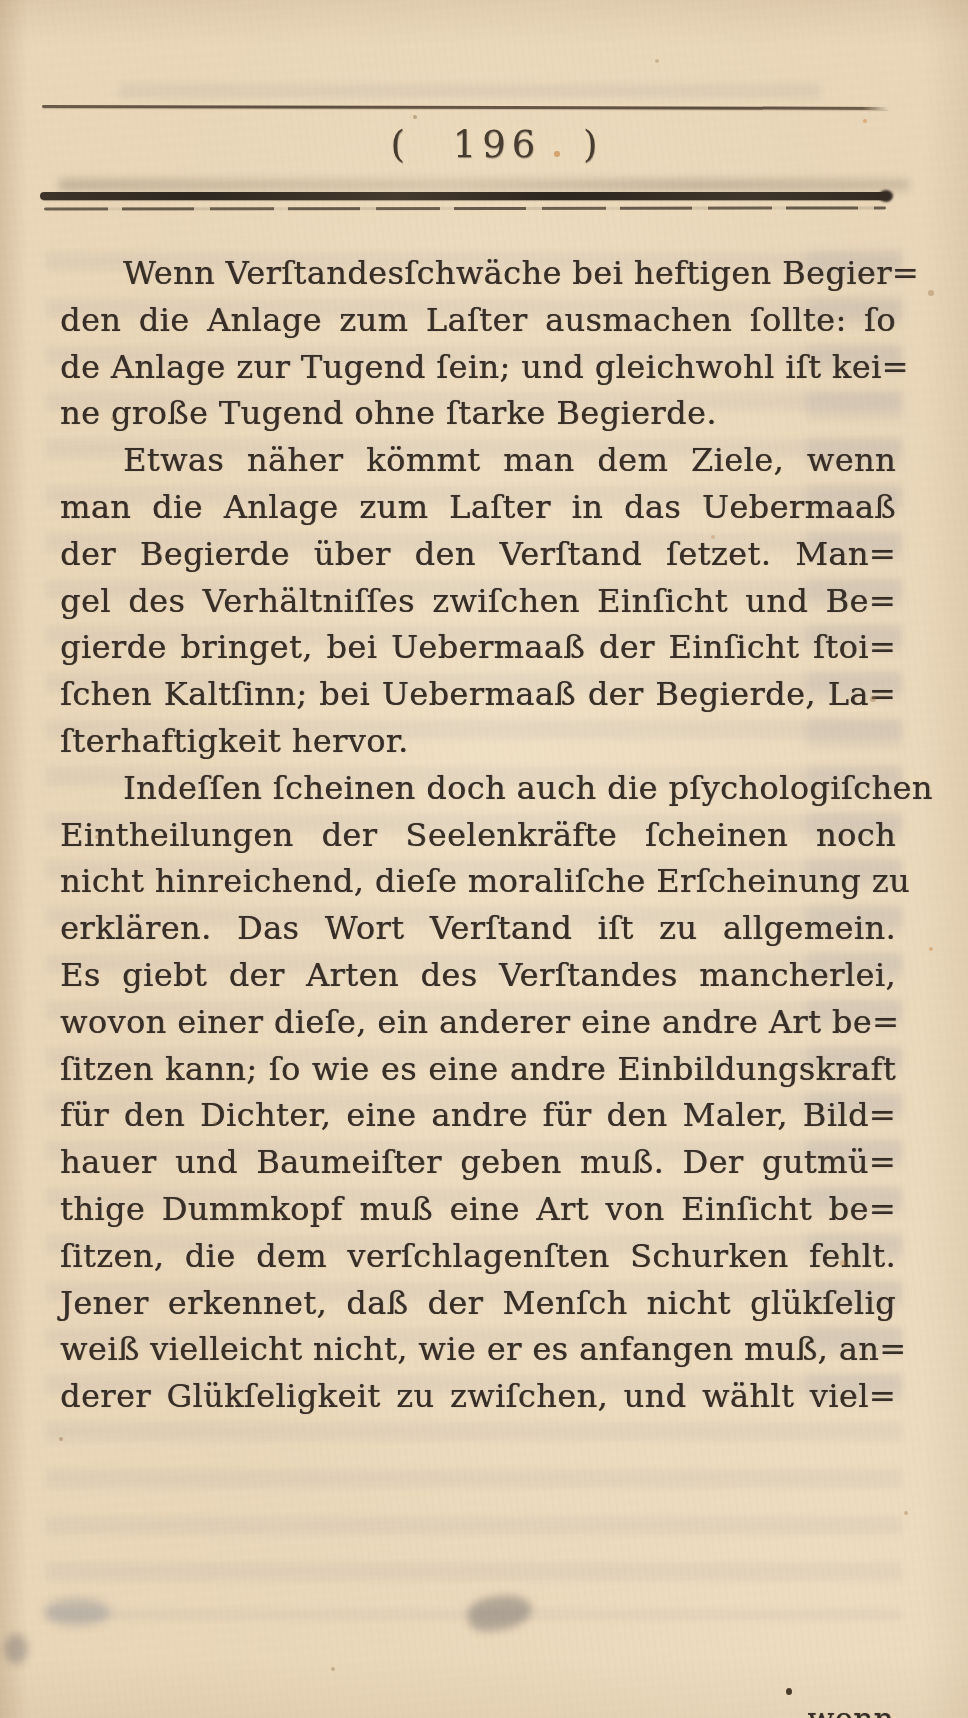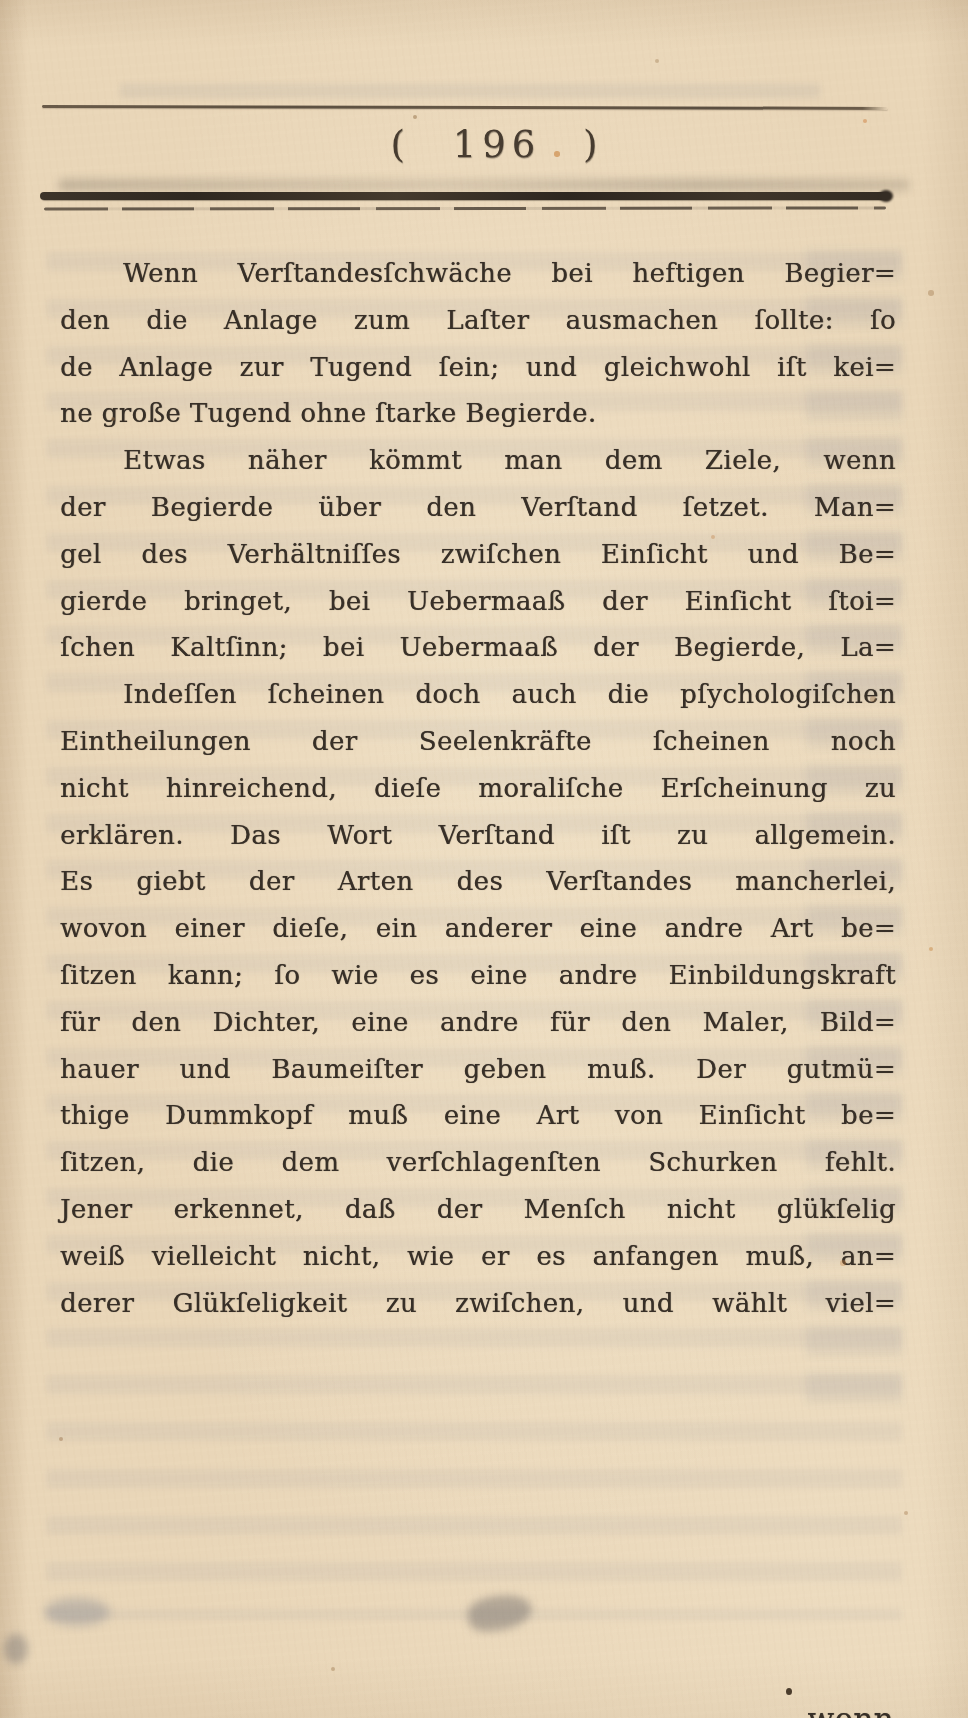--- a/index.html
+++ b/index.html
@@ -77,21 +77,21 @@
   .rule-thin-bottom{
     position:absolute;left:44px;top:207px;width:842px;height:3px;opacity:.8;
     background:repeating-linear-gradient(90deg,
       #4b4034 0 64px, rgba(75,64,52,.12) 64px 78px,
       #443a2f 78px 150px, rgba(75,64,52,.18) 150px 166px);
     border-radius:2px;transform:rotate(-.08deg);
   }
   
   .text-block{
     position:absolute;left:60px;top:250px;width:836px;
-    font-size:26px;line-height:46.8px;color:var(--ink,#372f27);
+    font-size:32px;line-height:46.8px;color:var(--ink,#372f27);
     letter-spacing:.4px;
     text-shadow:.4px .3px .7px rgba(55,47,39,.75);
   }
   .line{text-align:justify;text-align-last:justify;white-space:nowrap;}
   .line.first{padding-left:63px;}
   .line.plast{text-align-last:left;}
   .catchword{
     position:absolute;top:1696px;right:74px;
     font-size:31px;line-height:46.8px;color:var(--ink,#372f27);
     letter-spacing:.4px;text-shadow:.4px .3px .7px rgba(55,47,39,.8);
@@ -153,24 +153,26 @@
   <div class="header-smudge"></div>
   <div class="rule-thick"></div>
   <div class="rule-thin-bottom"></div>
 
   <div class="text-block">
       <div class="line first">Wenn Verſtandesſchwäche bei heftigen Begier=</div>
       <div class="line">den die Anlage zum Laſter ausmachen ſollte: ſo</div>
       <div class="line">de Anlage zur Tugend ſein; und gleichwohl iſt kei=</div>
       <div class="line plast">ne große Tugend ohne ſtarke Begierde.</div>
       <div class="line first">Etwas näher kömmt man dem Ziele, wenn</div>
+      <div class="line">man die Anlage zum Laſter in das Uebermaaß</div>
       <div class="line">der Begierde über den Verſtand ſetzet. Man=</div>
       <div class="line">gel des Verhältniſſes zwiſchen Einſicht und Be=</div>
       <div class="line">gierde bringet, bei Uebermaaß der Einſicht ſtoi=</div>
       <div class="line">ſchen Kaltſinn; bei Uebermaaß der Begierde, La=</div>
+      <div class="line plast">ſterhaftigkeit hervor.</div>
       <div class="line first">Indeſſen ſcheinen doch auch die pſychologiſchen</div>
       <div class="line">Eintheilungen der Seelenkräfte ſcheinen noch</div>
       <div class="line">nicht hinreichend, dieſe moraliſche Erſcheinung zu</div>
       <div class="line">erklären. Das Wort Verſtand iſt zu allgemein.</div>
       <div class="line">Es giebt der Arten des Verſtandes mancherlei,</div>
       <div class="line">wovon einer dieſe, ein anderer eine andre Art be=</div>
       <div class="line">ſitzen kann; ſo wie es eine andre Einbildungskraft</div>
       <div class="line">für den Dichter, eine andre für den Maler, Bild=</div>
       <div class="line">hauer und Baumeiſter geben muß. Der gutmü=</div>
       <div class="line">thige Dummkopf muß eine Art von Einſicht be=</div>

